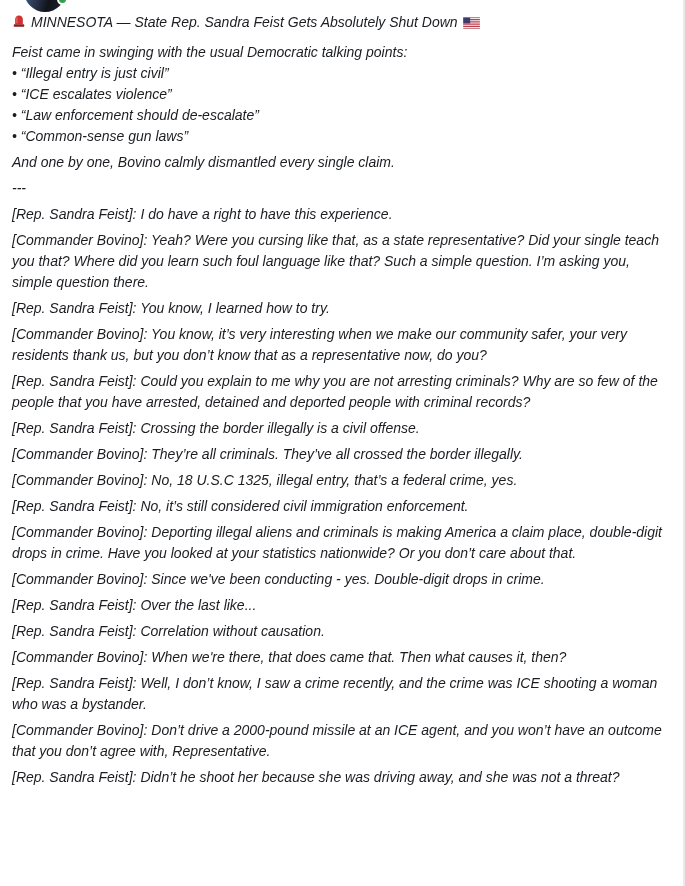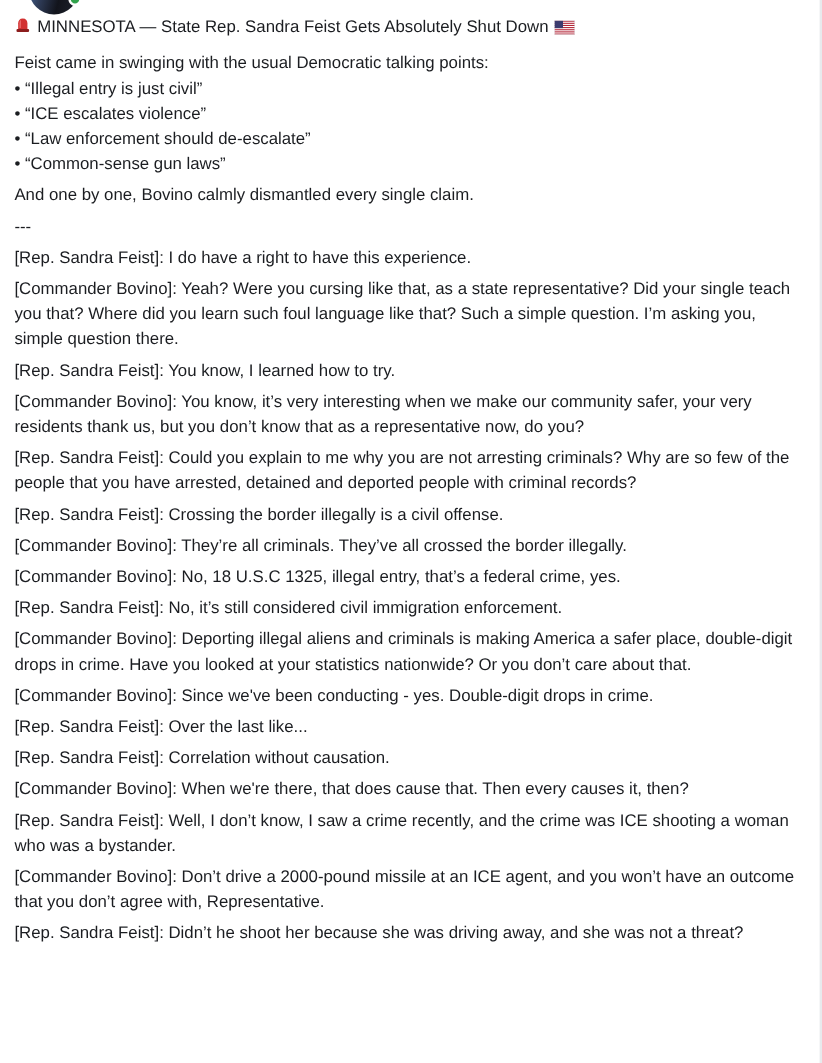--- a/index.html
+++ b/index.html
@@ -8,21 +8,21 @@
     width: 685px;
     height: 886px;
     overflow: hidden;
     background: #ffffff;
     font-family: "Liberation Sans", sans-serif;
     font-size: 14px;
     line-height: 21px;
     color: #1b1d21;
     position: relative;
   }
-  .canvas { padding: 0 16px 0 12px; }
+  .canvas { padding: 0 16px 0 12px; font-style: italic; }
 
   
   .avatar-area { position: relative; height: 12px; }
   .avatar {
     position: absolute; left: 12px; top: -30px;
     width: 42px; height: 42px; border-radius: 50%;
     background: linear-gradient(105deg, #4d6fa6 0%, #2f3c58 32%, #12141c 62%, #20242f 100%);
     cursor: pointer;
   }
   .online-dot {
@@ -91,25 +91,25 @@
     <p>---</p>
     <p>[Rep. Sandra Feist]: I do have a right to have this experience.</p>
     <p>[Commander Bovino]: Yeah? Were you cursing like that, as a state representative? Did your single teach you that? Where did you learn such foul language like that? Such a simple question. I’m asking you, simple question there.</p>
     <p>[Rep. Sandra Feist]: You know, I learned how to try.</p>
     <p>[Commander Bovino]: You know, it’s very interesting when we make our community safer, your very residents thank us, but you don’t know that as a representative now, do you?</p>
     <p>[Rep. Sandra Feist]: Could you explain to me why you are not arresting criminals? Why are so few of the people that you have arrested, detained and deported people with criminal records?</p>
     <p>[Rep. Sandra Feist]: Crossing the border illegally is a civil offense.</p>
     <p>[Commander Bovino]: They’re all criminals. They’ve all crossed the border illegally.</p>
     <p>[Commander Bovino]: No, 18 U.S.C 1325, illegal entry, that’s a federal crime, yes.</p>
     <p>[Rep. Sandra Feist]: No, it’s still considered civil immigration enforcement.</p>
-    <p>[Commander Bovino]: Deporting illegal aliens and criminals is making America a safer place, double-digit drops in crime. Have you looked at your statistics nationwide? Or you don’t care about that.</p>
+    <p>[Commander Bovino]: Deporting illegal aliens and criminals is making America a claim place, double-digit drops in crime. Have you looked at your statistics nationwide? Or you don’t care about that.</p>
     <p>[Commander Bovino]: Since we've been conducting - yes. Double-digit drops in crime.</p>
     <p>[Rep. Sandra Feist]: Over the last like...</p>
     <p>[Rep. Sandra Feist]: Correlation without causation.</p>
-    <p>[Commander Bovino]: When we're there, that does cause that. Then every causes it, then?</p>
+    <p>[Commander Bovino]: When we're there, that does came that. Then what causes it, then?</p>
     <p>[Rep. Sandra Feist]: Well, I don’t know, I saw a crime recently, and the crime was ICE shooting a woman who was a bystander.</p>
     <p>[Commander Bovino]: Don’t drive a 2000-pound missile at an ICE agent, and you won’t have an outcome that you don’t agree with, Representative.</p>
     <p>[Rep. Sandra Feist]: Didn’t he shoot her because she was driving away, and she was not a threat?</p>
   </div>
 
 </div>
 
 <div class="right-edge"></div>
 
 </body></html>

